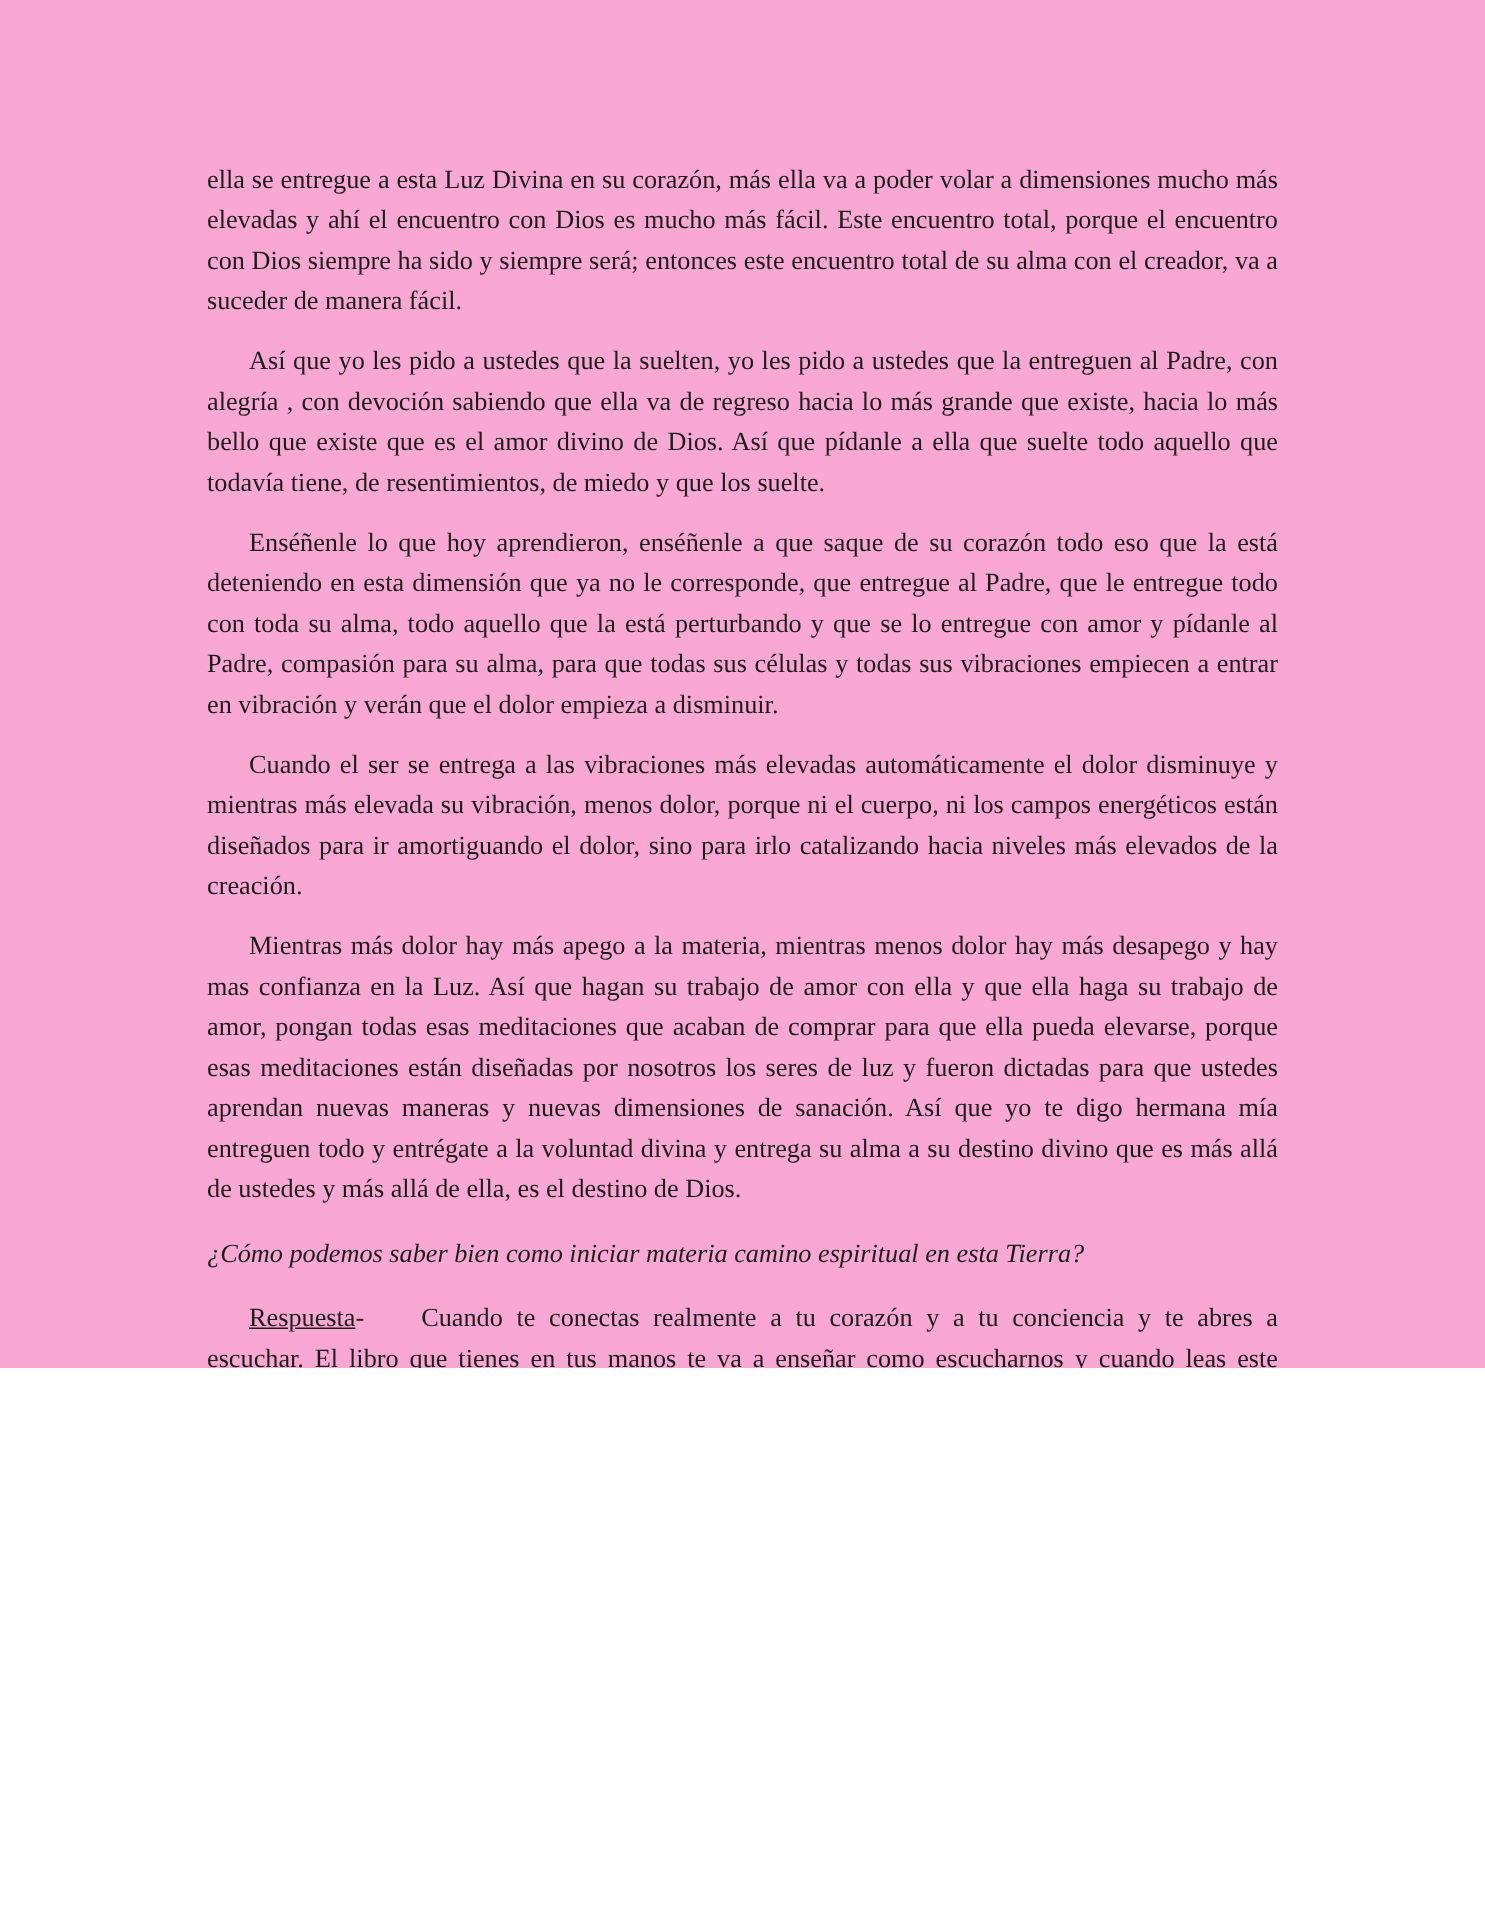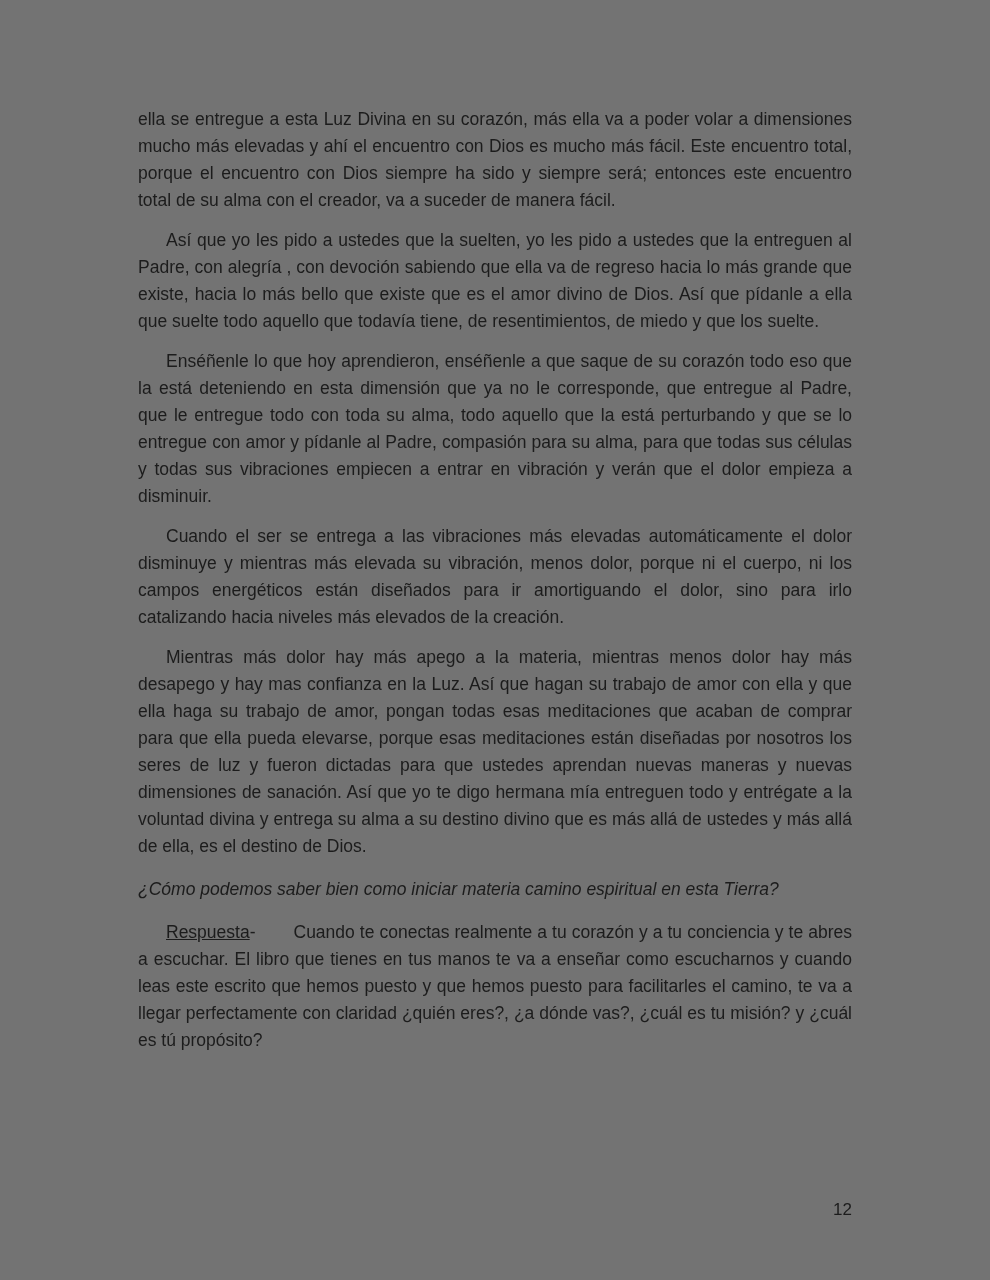--- a/index.html
+++ b/index.html
@@ -3,23 +3,23 @@
 <meta charset="utf-8">
 <style>
   html, body {
     margin: 0;
     padding: 0;
     background: #ffffff;
   }
   .page {
     position: relative;
     width: 990px;
-    height: 1280px;
-    background: #737373;
-    font-family: Liberation Sans, sans-serif;
+    height: 912px;
+    background: #f9a8d4;
+    font-family: Liberation Serif, serif;
     color: #1c1c1c;
     overflow: hidden;
   }
   .text-block {
     position: absolute;
     left: 138px;
     top: 106px;
     width: 714px;
     font-size: 17.5px;
     line-height: 27px;

